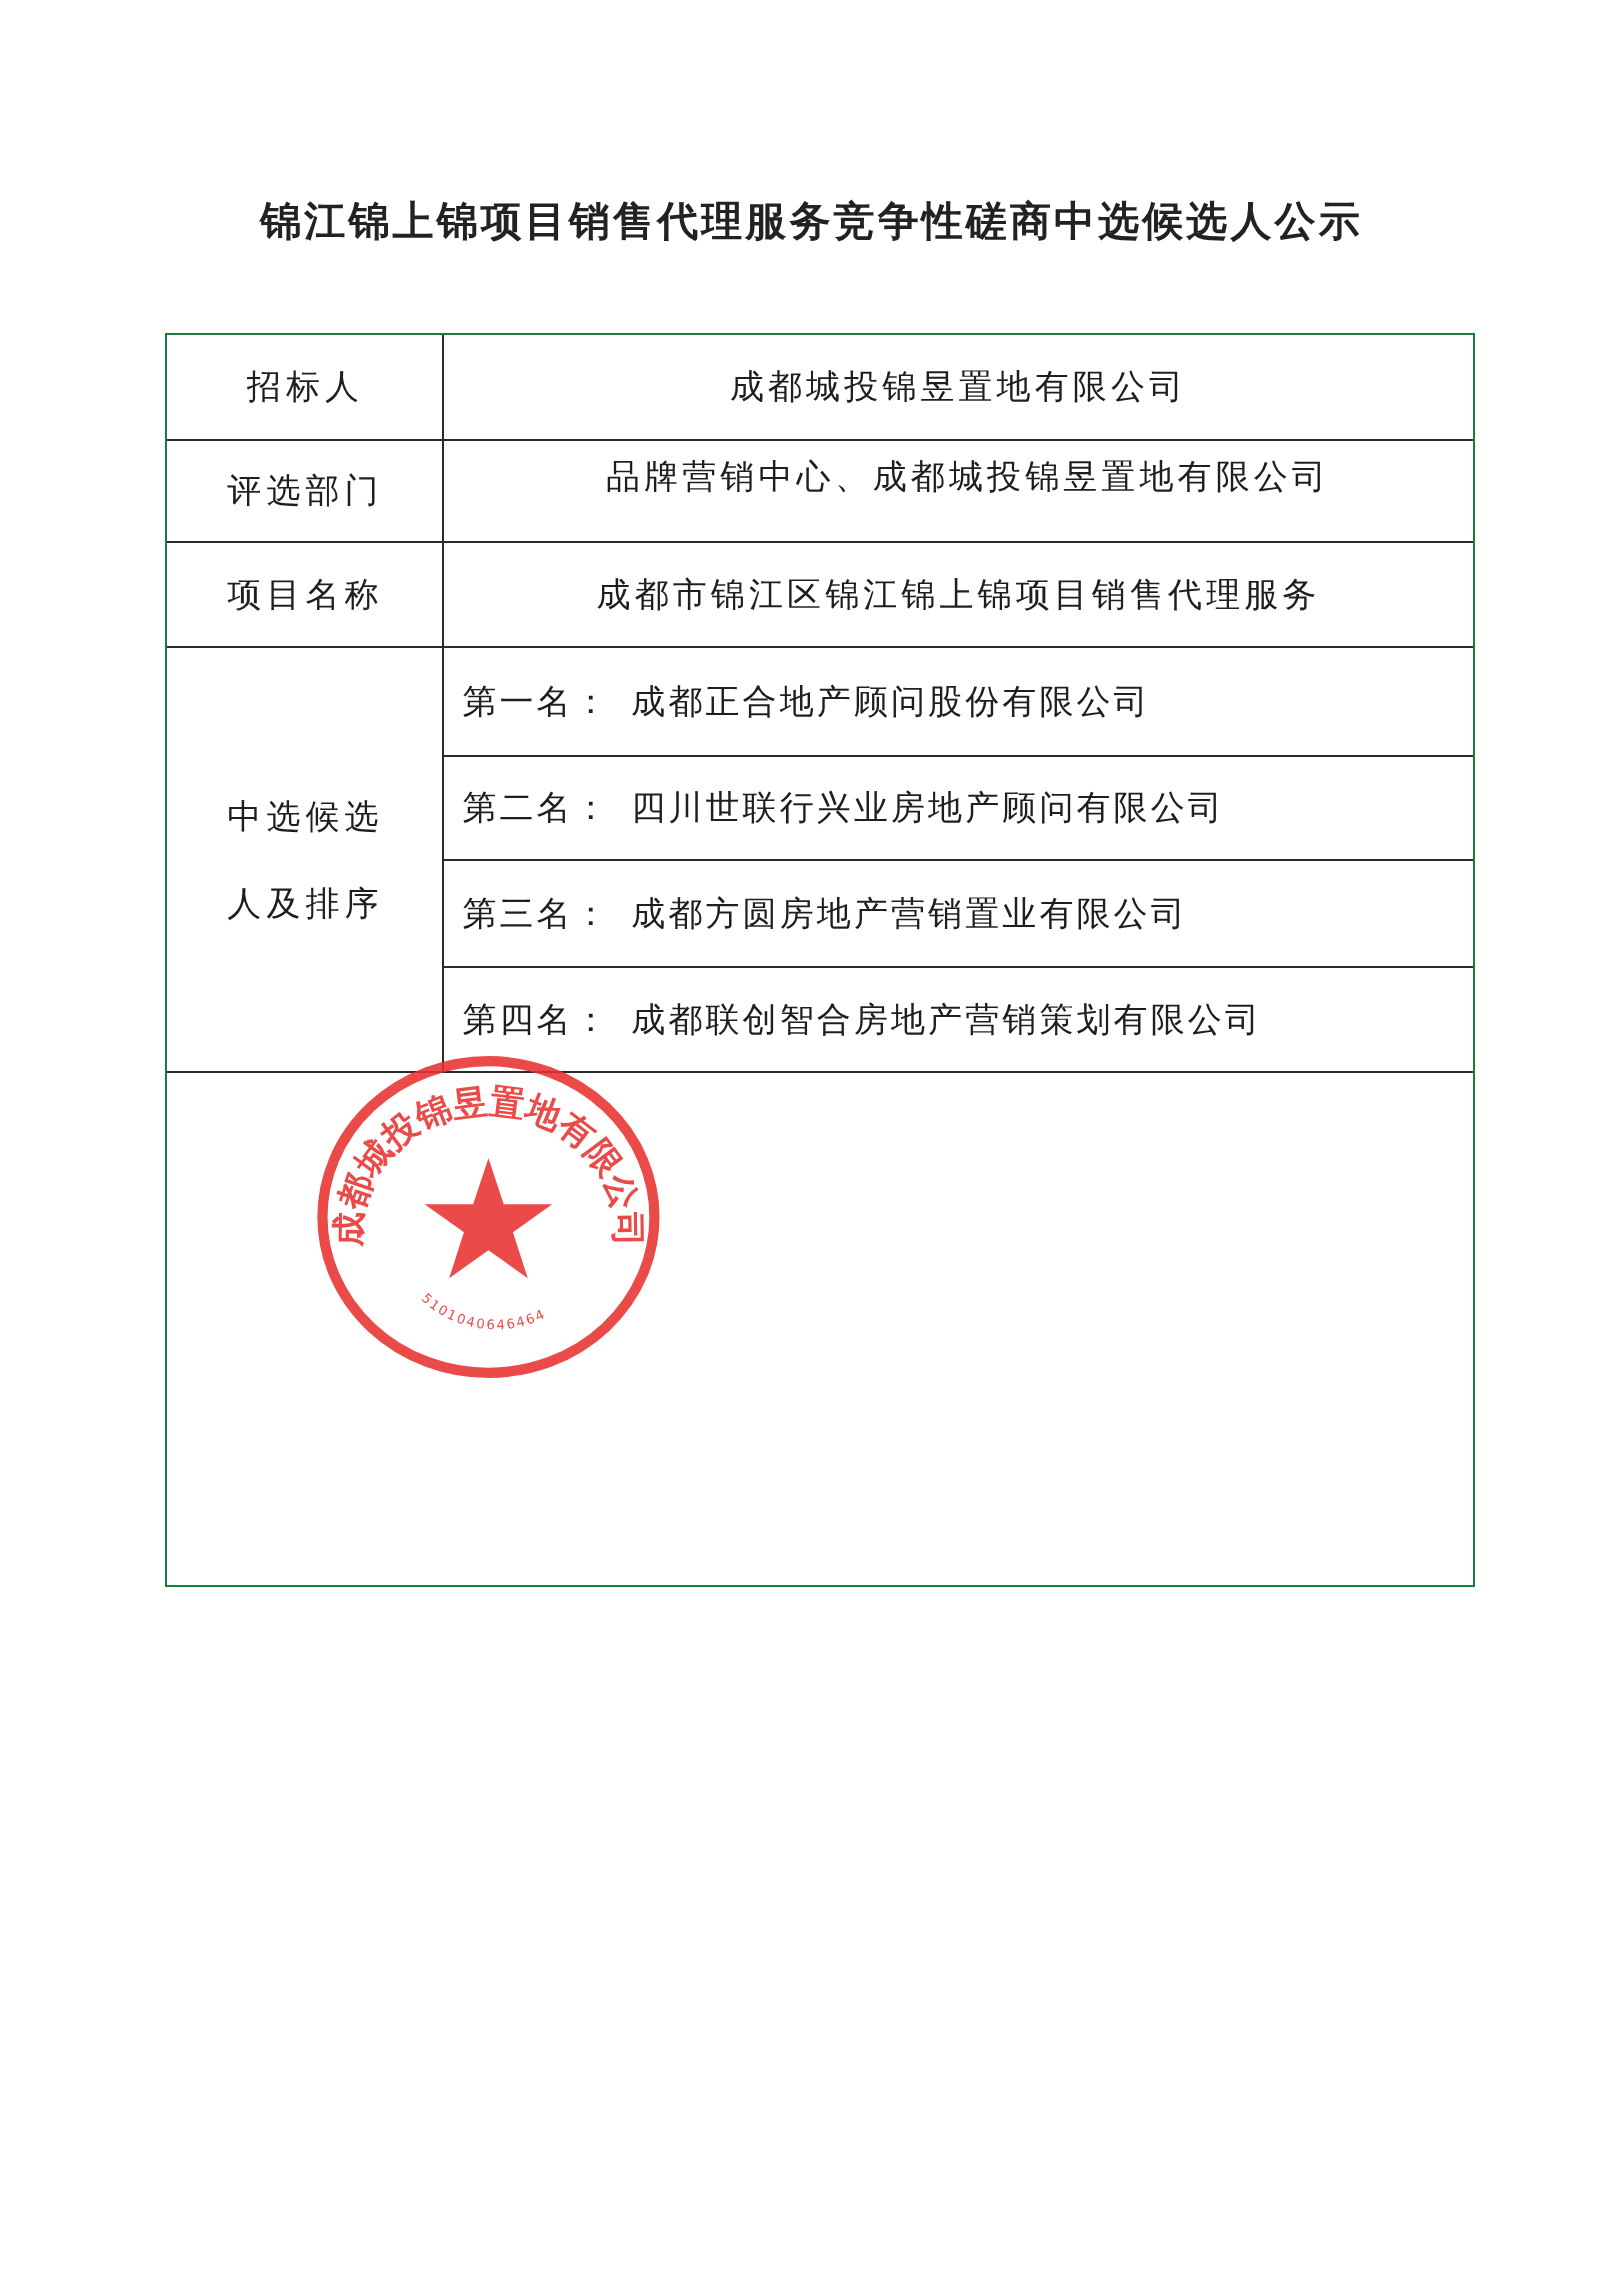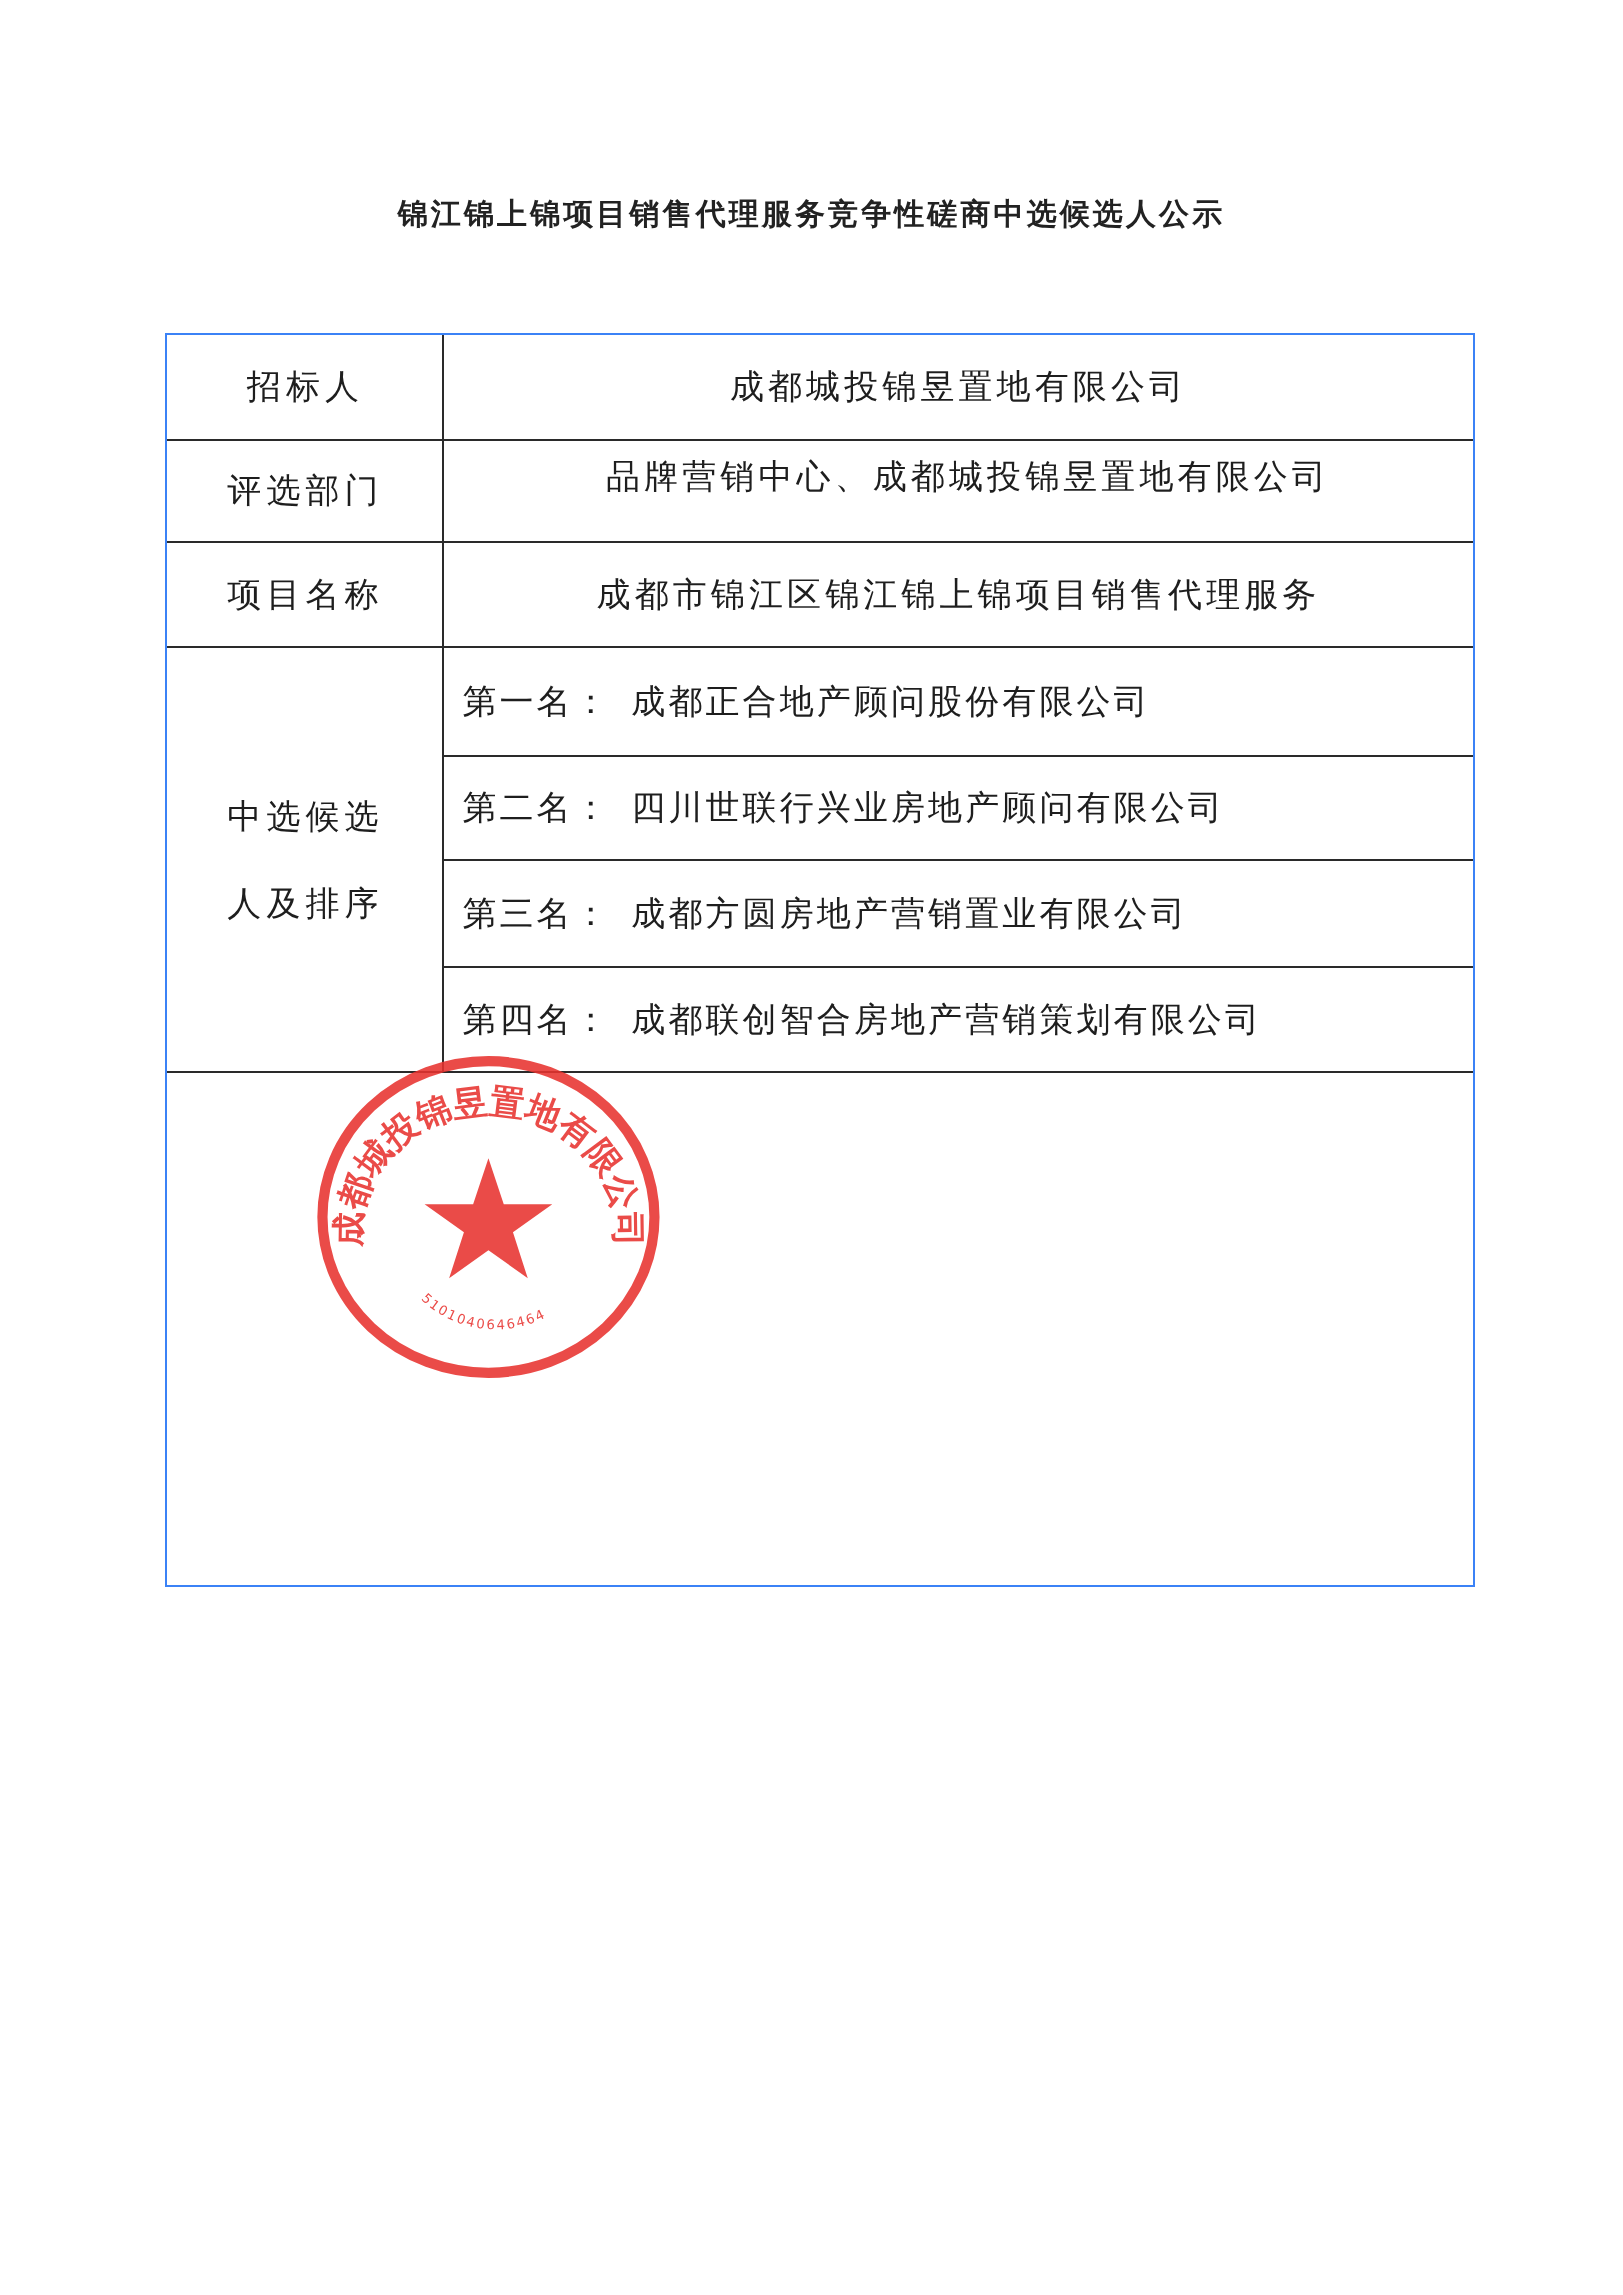--- a/index.html
+++ b/index.html
@@ -1,22 +1,22 @@
 <!DOCTYPE html>
 <html style="font-size:8.2px"><head>
 <meta charset="utf-8">
 <style>
   html, body { margin: 0; padding: 0; background: #ffffff; }
   body { width: 1623px; height: 2295px; position: relative; overflow: hidden;
          font-family: "DejaVu Serif", "Liberation Serif", serif; color: #1e1e1e; }
   .title { position: absolute; left: 0; width: 1623px; top: 194px; text-align: center;
            font-family: "DejaVu Sans", "Liberation Sans", sans-serif; font-weight: bold;
-           font-size: 30px; letter-spacing: 3.1px; color: #222; }
+           font-size: 41px; letter-spacing: 3.1px; color: #222; }
   .tbl { position: absolute; left: 165px; top: 333px; width: 1310px; height: 1254px;
-         border: 2px solid #3b82f6; box-sizing: border-box; }
+         border: 2px solid #15803d; box-sizing: border-box; }
   .hl { position: absolute; height: 0; border-top: 2px solid #2a2a2a; }
   .vl { position: absolute; width: 0; border-left: 2px solid #2a2a2a; }
   .lbl { position: absolute; left: 0; width: 277px; text-align: center; font-size: 34px;
          letter-spacing: 5.1px; display: flex; align-items: center; justify-content: center; }
   .val { position: absolute; left: 277px; right: 0; text-align: center; font-size: 34px;
          letter-spacing: 4.1px; display: flex; align-items: center; justify-content: center; }
   .cand { position: absolute; left: 277px; right: 0; font-size: 34px; letter-spacing: 3.1px;
           display: flex; align-items: center; padding-left: 18.4px; box-sizing: border-box; }
   .cand .rank { margin-right: 20.5px; }
   .multi { flex-direction: column; line-height: 87px; }

